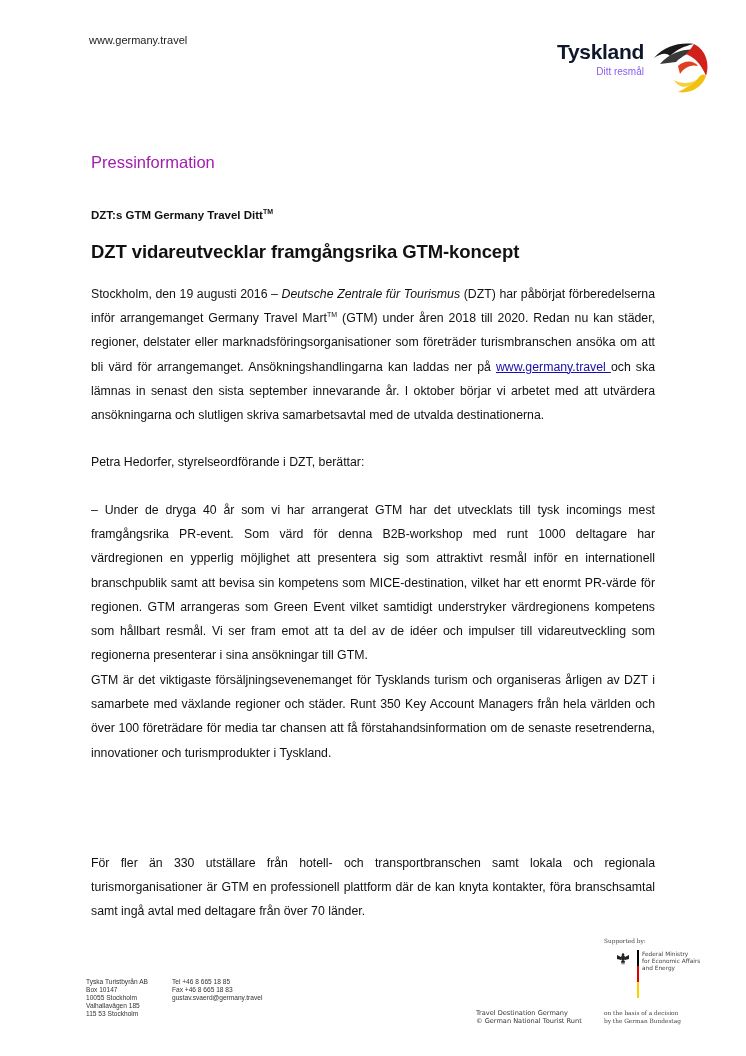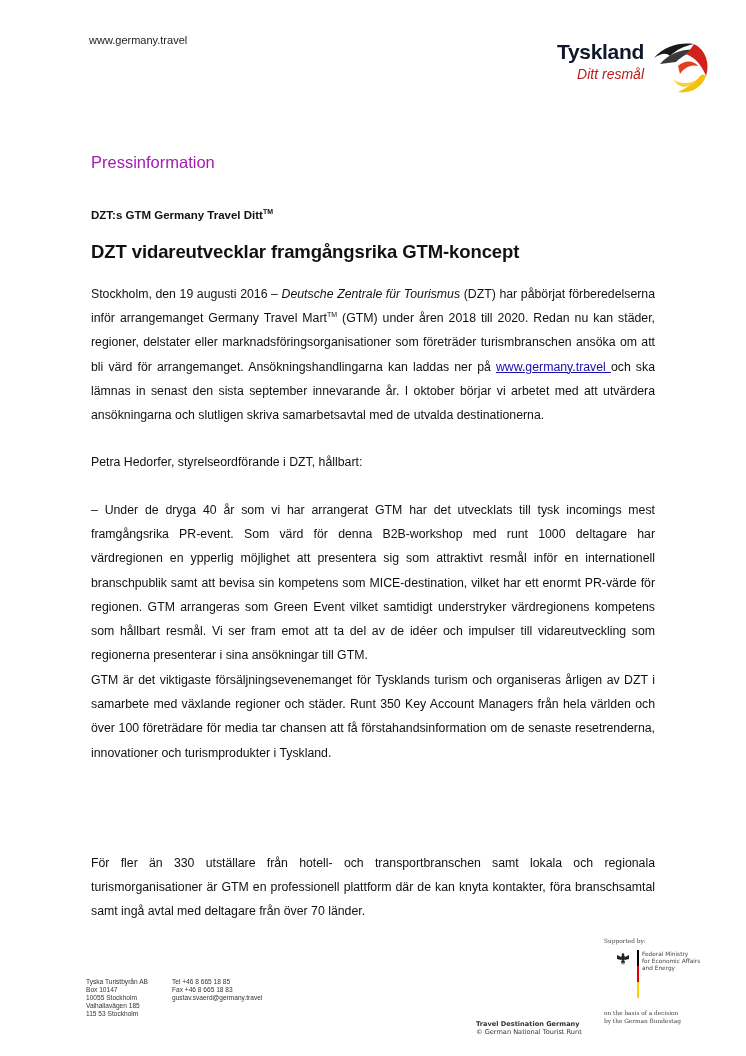--- a/index.html
+++ b/index.html
@@ -5,22 +5,22 @@
   html, body { margin: 0; padding: 0; background: #ffffff; }
   body { width: 746px; height: 1056px; position: relative; overflow: hidden;
          font-family: "Liberation Sans", sans-serif; color: #111; }
   .abs { position: absolute; }
 
   .site-url { left: 89px; top: 34px; font-size: 11px; color: #222; }
 
   .logo { left: 556px; top: 36px; width: 160px; height: 60px; }
   .logo-title { position: absolute; right: 72px; top: 4px; font-size: 21px; font-weight: bold;
                 color: #0f172a; letter-spacing: -0.3px; white-space: nowrap; }
-  .logo-sub { position: absolute; right: 72px; top: 30px; font-size: 14px; font-style: italic;
-              color: #b91c1c; white-space: nowrap; }
+  .logo-sub { position: absolute; right: 72px; top: 30px; font-size: 10px; 
+              color: #8b5cf6; white-space: nowrap; }
   .logo-swoosh { position: absolute; left: 94px; top: 0; width: 62px; height: 60px; }
 
   .press-label { left: 91px; top: 153px; font-size: 16.5px; color: #a21caf; }
 
   .kicker { left: 91px; top: 208px; font-size: 11.5px; font-weight: bold; }
   .kicker sup { font-size: 7px; }
 
   .headline { left: 91px; top: 241px; font-size: 18.5px; font-weight: bold; letter-spacing: -0.1px; }
 
   .body { left: 91px; width: 564px; font-size: 12.3px; line-height: 24.2px; text-align: justify; }
@@ -30,21 +30,21 @@
   .p2 { top: 450px; }
   .p3 { top: 498px; }
   .p4 { top: 668px; }
   .p5 { top: 851px; }
   .link { color: #1a0dab; text-decoration: underline; }
 
   .footer-left { left: 86px; top: 978px; font-size: 6.6px; line-height: 8px; color: #333; }
   .footer-mid { left: 172px; top: 978px; font-size: 6.6px; line-height: 8px; color: #333; }
   .tdg { left: 476px; top: 1009px; font-size: 6.6px; line-height: 8px; color: #333;
          font-family: "DejaVu Sans", sans-serif; }
-  .tdg .strong { font-weight: bold; margin-top: 11px; }
+  .tdg .strong { font-weight: normal; }
 
   .supported { left: 604px; top: 938px; font-size: 5.8px; color: #444; font-family: "DejaVu Serif", serif; }
   .eagle { left: 616px; top: 952px; width: 14px; height: 14px; }
   .flagbar { left: 637px; top: 950px; width: 2px; height: 48px; }
   .ministry { left: 642px; top: 951px; font-size: 5.8px; line-height: 7px; color: #444;
               font-family: "DejaVu Sans", sans-serif; }
   .decision { left: 604px; top: 1009px; font-size: 5.8px; line-height: 8px; color: #444;
               font-family: "DejaVu Serif", serif; }
 </style>
 </head>
@@ -69,21 +69,21 @@
 
 <div class="abs kicker"><span>DZT:s GTM Germany Travel Ditt</span><sup>TM</sup></div>
 
 <div class="abs headline">DZT vidareutvecklar framgångsrika GTM-koncept</div>
 
 <div class="abs body p1">
   <p><span>Stockholm, den 19 augusti 2016 – </span><i>Deutsche Zentrale für Tourismus</i><span> (DZT) har påbörjat förberedelserna inför arrangemanget Germany Travel Mart</span><sup>TM</sup><span> (GTM) under åren 2018 till 2020. Redan nu kan städer, regioner, delstater eller marknadsföringsorganisationer som företräder turismbranschen ansöka om att bli värd för arrangemanget. Ansökningshandlingarna kan laddas ner på </span><a class="link">www.germany.travel </a><span>och ska lämnas in senast den sista september innevarande år. I oktober börjar vi arbetet med att utvärdera ansökningarna och slutligen skriva samarbetsavtal med de utvalda destinationerna.</span></p>
 </div>
 
 <div class="abs body p2">
-  <p>Petra Hedorfer, styrelseordförande i DZT, hållbart:</p>
+  <p>Petra Hedorfer, styrelseordförande i DZT, berättar:</p>
 </div>
 
 <div class="abs body p3">
   <p>– Under de dryga 40 år som vi har arrangerat GTM har det utvecklats till tysk incomings mest framgångsrika PR-event. Som värd för denna B2B-workshop med runt 1000 deltagare har värdregionen en ypperlig möjlighet att presentera sig som attraktivt resmål inför en internationell branschpublik samt att bevisa sin kompetens som MICE-destination, vilket har ett enormt PR-värde för regionen. GTM arrangeras som Green Event vilket samtidigt understryker värdregionens kompetens som hållbart resmål. Vi ser fram emot att ta del av de idéer och impulser till vidareutveckling som regionerna presenterar i sina ansökningar till GTM.</p>
 </div>
 
 <div class="abs body p4">
   <p>GTM är det viktigaste försäljningsevenemanget för Tysklands turism och organiseras årligen av DZT i samarbete med växlande regioner och städer. Runt 350 Key Account Managers från hela världen och över 100 företrädare för media tar chansen att få förstahandsinformation om de senaste resetrenderna, innovationer och turismprodukter i Tyskland.</p>
 </div>
 

